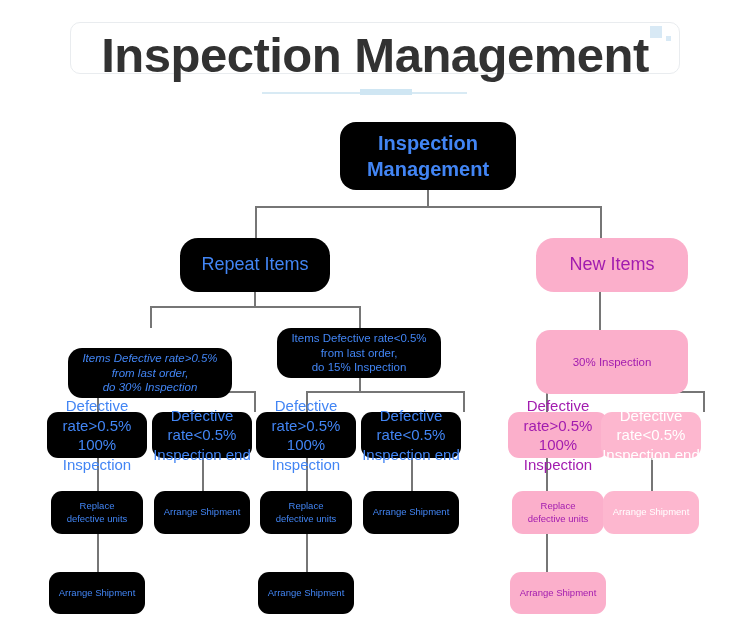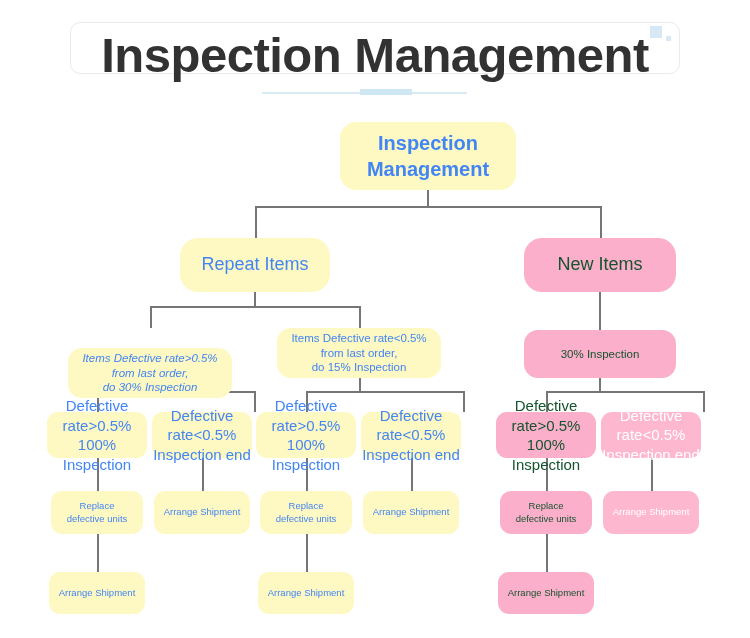--- a/index.html
+++ b/index.html
@@ -79,26 +79,27 @@
     box-sizing: border-box;
     display: flex;
     align-items: center;
     justify-content: center;
     text-align: center;
     border-radius: 14px;
     line-height: 1.3;
     white-space: pre-line;
   }
   .node.blue {
-    background: #fef9c3;
+    background: #000000;
     color: #4285f4;
   }
   .node.pink {
     background: #fbafcb;
-    color: #14532d;
+    color: #a21caf;
+    margin-left: 12px;
   }
   .node.pink-soft {
     background: #fdb7cf;
     color: #ffffff;
   }
 
   .node.root {
     font-size: 20px;
     font-weight: bold;
     border-radius: 16px;
@@ -169,21 +170,21 @@
 <div class="node pink lvl1" style="left:524px; top:238px; width:152px; height:54px;">New Items</div>
 
 <div class="node blue lvl2" style="left:68px; top:348px; width:164px; height:50px;font-style:italic;">Items Defective rate&gt;0.5%
 from last order,
 do 30% Inspection</div>
 
 <div class="node blue lvl2" style="left:277px; top:328px; width:164px; height:50px;">Items Defective rate&lt;0.5%
 from last order,
 do 15% Inspection</div>
 
-<div class="node pink lvl2" style="left:524px; top:330px; width:152px; height:48px;">30% Inspection</div>
+<div class="node pink lvl2" style="left:524px; top:330px; width:152px; height:64px;">30% Inspection</div>
 
 <div class="node blue lvl3" style="left:47px;  top:412px; width:100px; height:46px;">Defective rate&gt;0.5%
 100% Inspection</div>
 <div class="node blue lvl3" style="left:152px; top:412px; width:100px; height:46px;">Defective rate&lt;0.5%
 Inspection end</div>
 <div class="node blue lvl3" style="left:256px; top:412px; width:100px; height:46px;">Defective rate&gt;0.5%
 100% Inspection</div>
 <div class="node blue lvl3" style="left:361px; top:412px; width:100px; height:46px;">Defective rate&lt;0.5%
 Inspection end</div>
 <div class="node pink lvl3" style="left:496px; top:412px; width:100px; height:46px;">Defective rate&gt;0.5%

